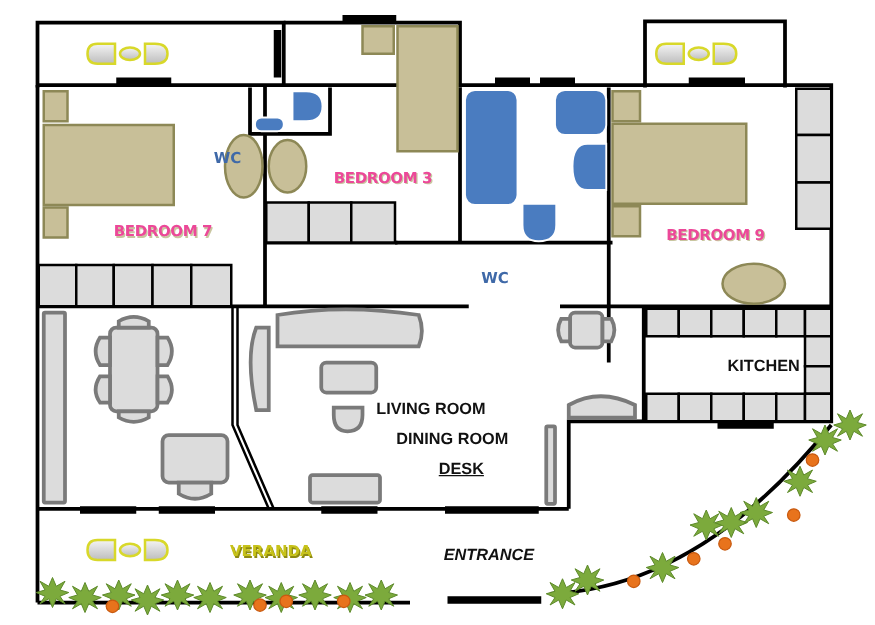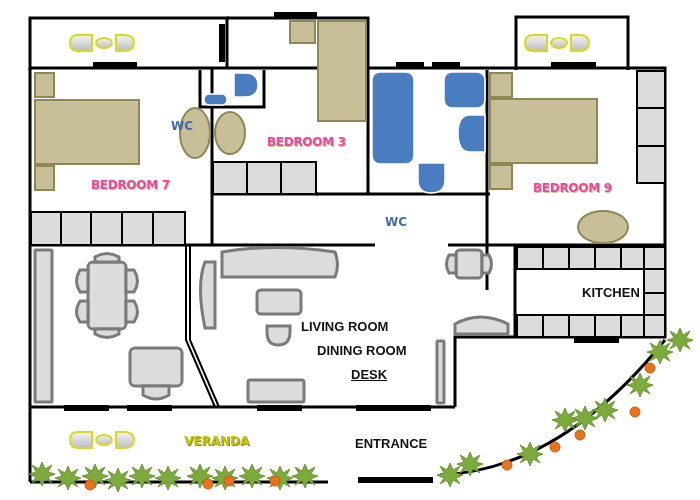--- a/index.html
+++ b/index.html
@@ -216,13 +216,13 @@
 <div class="lbl room-olive" style="left:91px;top:178px;">BEDROOM 7</div>
 <div class="lbl room-olive" style="left:267px;top:135px;">BEDROOM 3</div>
 <div class="lbl room-olive" style="left:533px;top:181px;">BEDROOM 9</div>
 <div class="lbl room-blue" style="left:171px;top:80px;">WC</div>
 <div class="lbl room-blue" style="left:385px;top:176px;">WC</div>
 <div class="lbl room-black" style="left:554px;top:285px;padding-left:28px;">KITCHEN</div>
 <div class="lbl room-black" style="left:301px;top:319px;">LIVING ROOM</div>
 <div class="lbl room-black" style="left:317px;top:343px;">DINING ROOM</div>
 <div class="lbl room-black" style="left:351px;top:367px;text-decoration:underline;">DESK</div>
 <div class="lbl room-yellow" style="left:184px;top:434px;">VERANDA</div>
-<div class="lbl room-black" style="left:355px;top:436px;">ENTRANCE</div>
+<div class="lbl room-black" style="left:355px;top:436px;font-style:italic;">ENTRANCE</div>
 
 </body></html>

